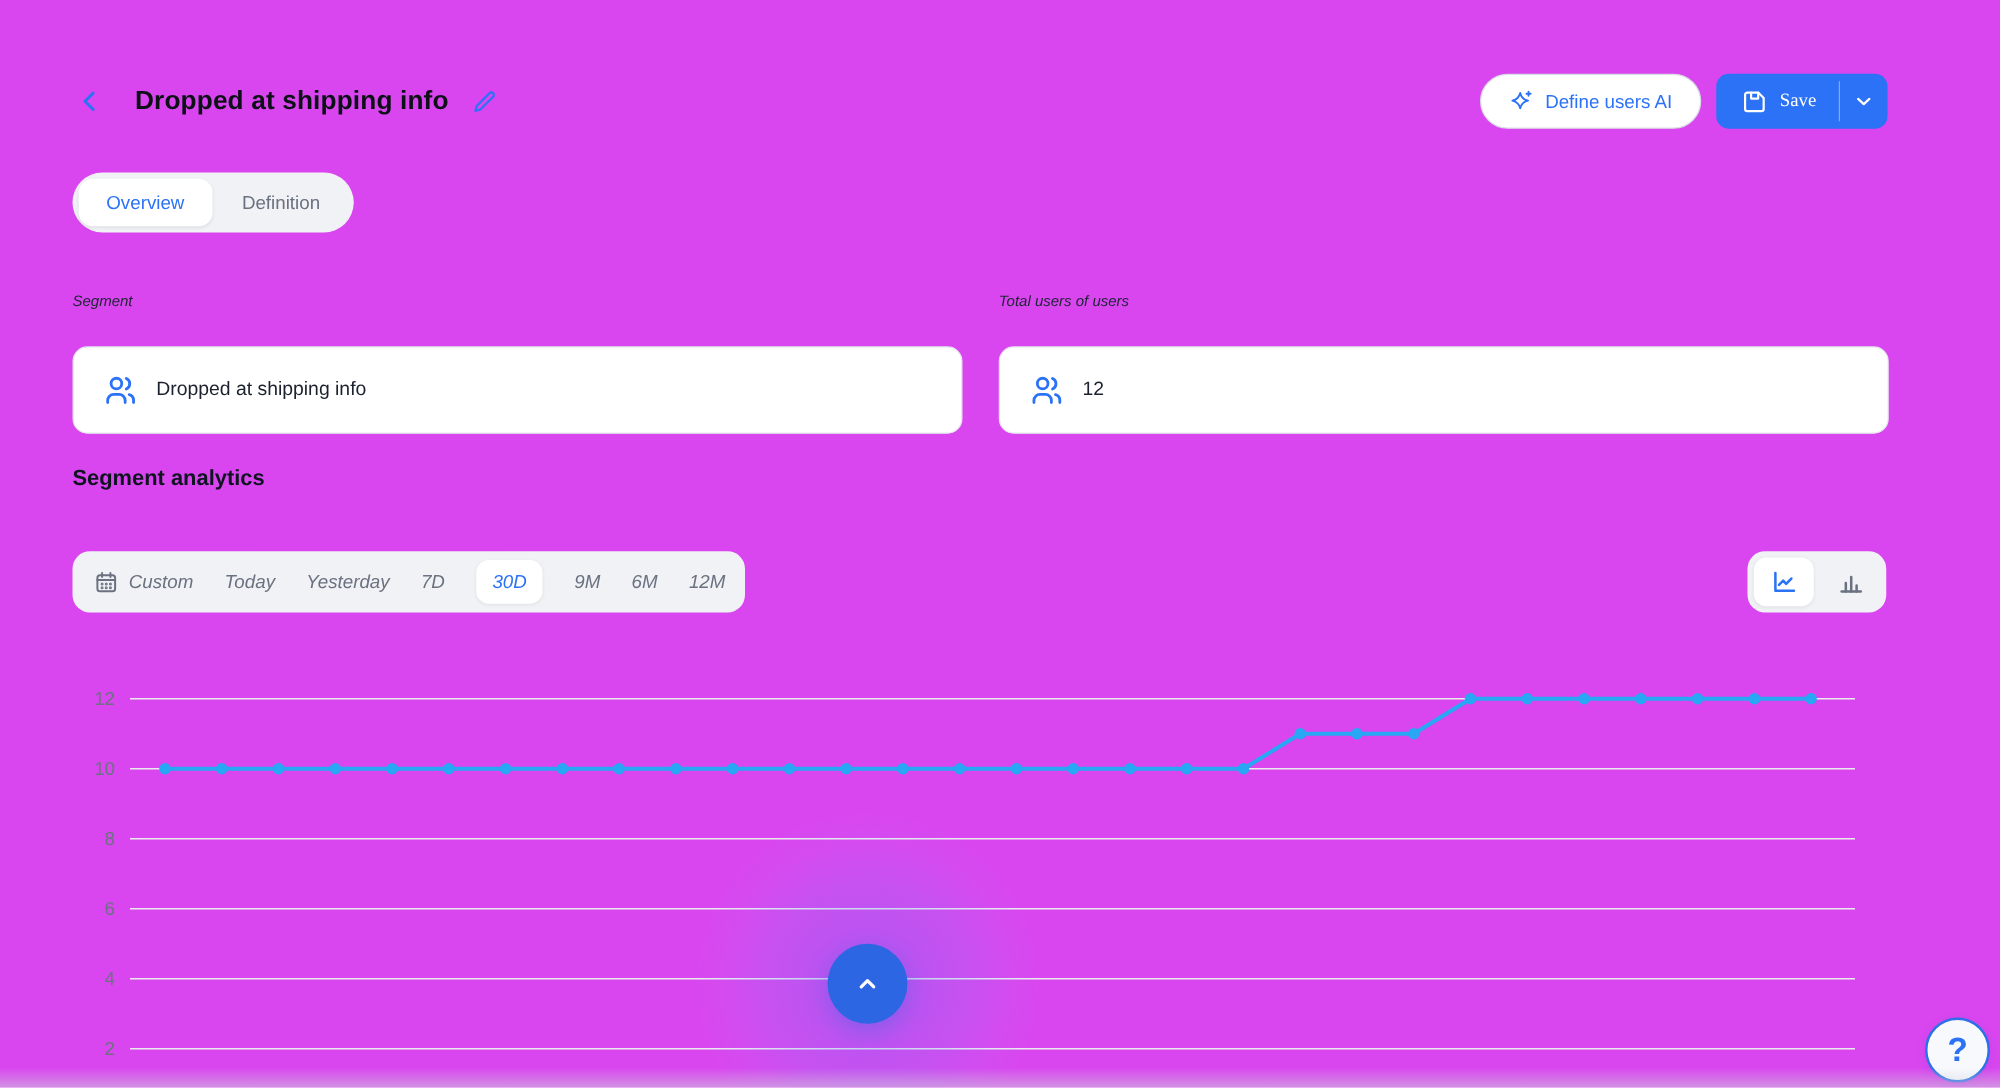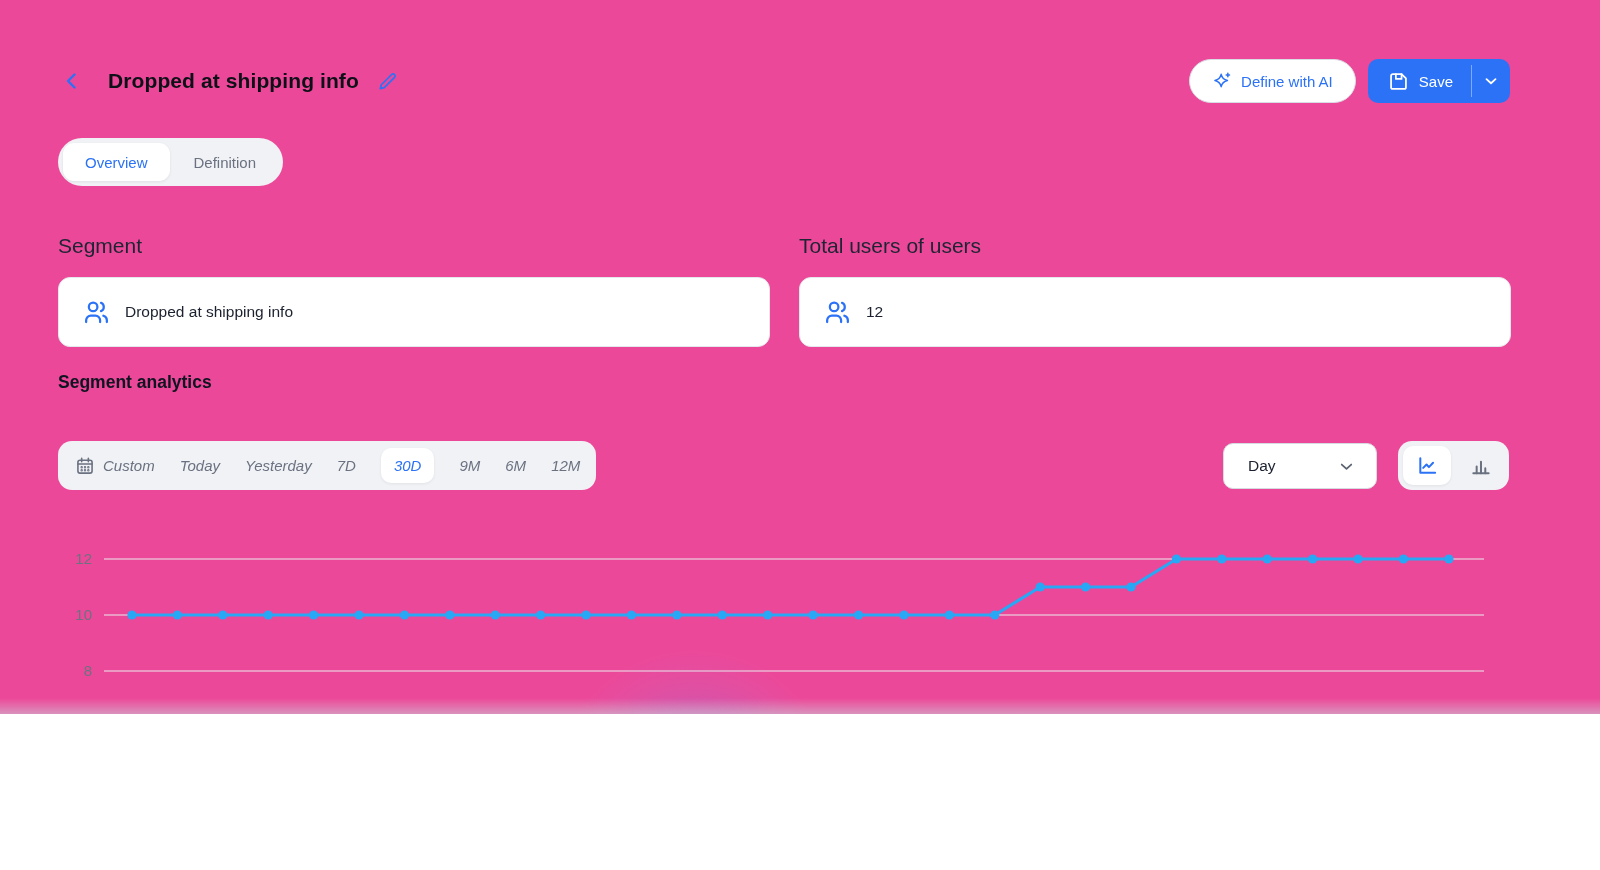--- a/index.html
+++ b/index.html
@@ -1,47 +1,47 @@
 <!DOCTYPE html>
 <html><head>
 <meta charset="utf-8">
 <title>Segment Overview</title>
 <style>
   html,body{margin:0;padding:0;background:#ffffff;}
   *{box-sizing:border-box;}
   .page{
-    position:relative;width:1600px;height:714px;background:#ec4899;overflow:hidden;
+    position:relative;width:1600px;height:870px;background:#d946ef;overflow:hidden;
     font-family:"Liberation Sans", sans-serif;color:#171c26;
   }
   
   .header{position:absolute;left:58px;right:90px;top:59px;height:44px;display:flex;align-items:center;}
   .icon-btn{background:none;border:none;padding:0;cursor:pointer;display:flex;align-items:center;justify-content:center;}
   .back-btn{width:28px;height:28px;margin-right:22px;}
   .page-title{font-size:21px;font-weight:700;color:#0d1017;letter-spacing:.1px;}
   .edit-btn{width:26px;height:26px;margin-left:16px;}
   .btn-outline{
     margin-left:auto;height:44px;padding:0 22px;border:1px solid #d9dde4;border-radius:22px;
     background:#fff;display:flex;align-items:center;gap:9px;cursor:pointer;
     color:#2b72f6;font-size:15px;font-family:inherit;
   }
   .btn-save{
     margin-left:12px;height:44px;border:none;border-radius:10px;background:#2b72f6;color:#fff;
-    display:flex;align-items:stretch;padding:0;cursor:pointer;font-family:Liberation Sans, sans-serif;overflow:hidden;justify-content:space-between;
+    display:flex;align-items:stretch;padding:0;cursor:pointer;font-family:Liberation Serif, serif;overflow:hidden;justify-content:space-between;
   }
   .btn-save-main{display:flex;align-items:center;gap:10px;padding:0 18px 0 20px;font-size:15px;color:#fff;}
   .btn-save-divider{width:1px;background:rgba(255,255,255,.4);margin:6px 0;}
   .btn-save-caret{display:flex;align-items:center;justify-content:center;width:38px;}
   
   .tabs{position:absolute;left:58px;top:138px;height:48px;background:#f1f2f5;border-radius:24px;
     display:flex;align-items:center;padding:5px;gap:2px;}
   .tab{height:38px;padding:0 22px;border:none;border-radius:11px;background:transparent;
     font-size:15px;color:#6a7180;display:flex;align-items:center;cursor:pointer;font-family:inherit;}
   .tab.active{background:#ffffff;color:#2b72f6;font-weight:500;box-shadow:0 1px 3px rgba(20,30,60,.08);}
   
-  .field-label{position:absolute;font-size:21px;color:#1d2433;}
+  .field-label{position:absolute;font-size:12px;color:#1d2433;font-style:italic;}
   .card{position:absolute;top:277px;width:712px;height:70px;border:1px solid #e4e7ec;border-radius:12px;
     background:#fff;display:flex;align-items:center;padding:0 24px;gap:15px;}
   .card-text{font-size:15.5px;color:#1b212e;}
   
   .section-heading{position:absolute;left:58px;top:372px;font-size:17.5px;font-weight:700;color:#0e1420;}
   .filter-bar{position:absolute;left:58px;top:441px;height:49px;background:#f1f2f5;border-radius:14px;
     display:flex;align-items:center;gap:25px;padding:0 16px 0 17px;}
   .tf-item{border:none;background:transparent;font-size:15px;color:#6a7180;cursor:pointer;
     display:flex;align-items:center;gap:8px;padding:9px 0;border-radius:10px;font-family:inherit;font-style:italic;}
   .tf-item.active{background:#ffffff;color:#2b72f6;padding:9px 13px;box-shadow:0 1px 3px rgba(20,30,60,.07);}
@@ -90,21 +90,21 @@
       </span>
     </button>
 
     <button class="btn-outline">
       <span>
         <svg width="20" height="20" viewBox="0 0 24 24" fill="none" stroke="#2b72f6" stroke-width="1.8" stroke-linecap="round" stroke-linejoin="round">
           <path d="M11 4 Q12.4 10 18.5 11.4 Q12.4 12.8 11 18.8 Q9.6 12.8 3.5 11.4 Q9.6 10 11 4 Z"></path>
           <path d="M19 2.8 v4 M17 4.8 h4"></path>
         </svg>
       </span>
-      <span>Define with AI</span>
+      <span>Define users AI</span>
     </button>
 
     <button class="btn-save">
       <span class="btn-save-main">
         <span>
           <svg width="21" height="21" viewBox="0 0 24 24" fill="none" stroke="#ffffff" stroke-width="2" stroke-linecap="round" stroke-linejoin="round">
             <path d="M5.5 3.5 h10 l5 5 v10 a2 2 0 0 1 -2 2 h-13 a2 2 0 0 1 -2 -2 v-13 a2 2 0 0 1 2 -2 Z"></path>
             <path d="M9 3.5 v5.5 h6.5 v-5.5"></path>
           </svg>
         </span>
@@ -172,28 +172,20 @@
     </button>
     <button class="tf-item">Today</button>
     <button class="tf-item">Yesterday</button>
     <button class="tf-item">7D</button>
     <button class="tf-item active">30D</button>
     <button class="tf-item">9M</button>
     <button class="tf-item">6M</button>
     <button class="tf-item">12M</button>
   </div>
 
-  <button class="dropdown">
-    <span>Day</span>
-    <span>
-      <svg width="19" height="19" viewBox="0 0 24 24" fill="none" stroke="#5b6270" stroke-width="2.2" stroke-linecap="round" stroke-linejoin="round">
-          <polyline points="6,9.5 12,15 18,9.5"></polyline>
-        </svg>
-    </span>
-  </button>
 
   <div class="chart-toggle">
     <button class="ct-btn active">
       <span>
         <svg width="23" height="23" viewBox="0 0 24 24" fill="none" stroke="#2b72f6" stroke-width="2.1" stroke-linecap="round" stroke-linejoin="round">
           <path d="M4.5 4.5 v15 h15.5"></path>
           <polyline points="7.5,14.5 11,11 13.5,13.7 17.8,9.2"></polyline>
         </svg>
       </span>
     </button>

